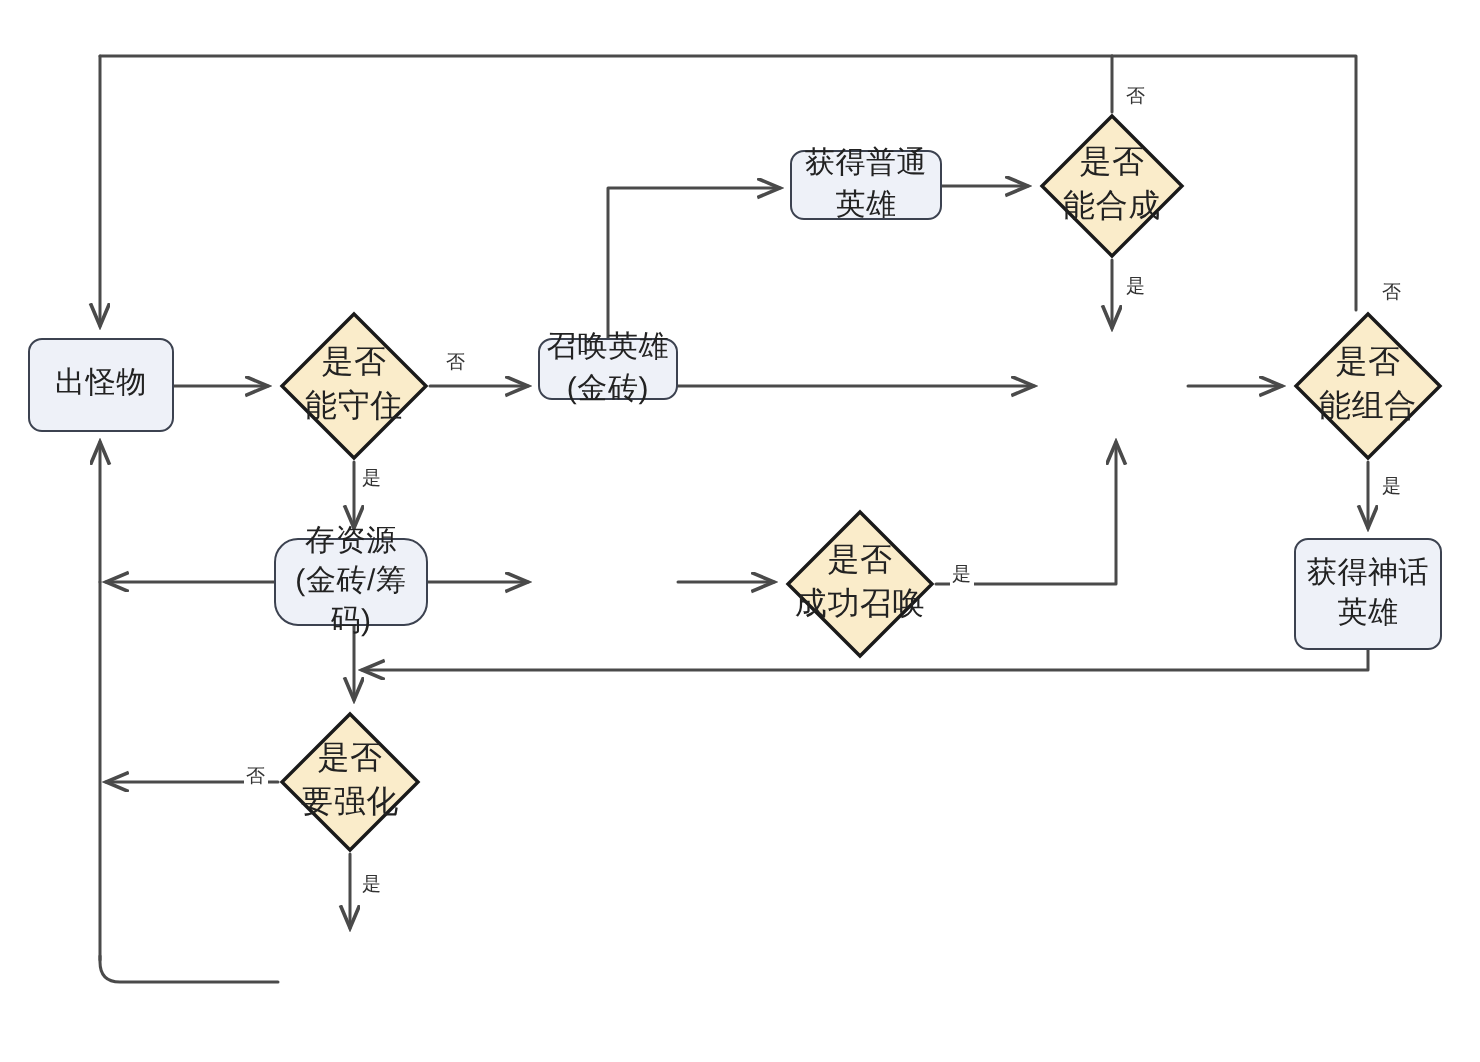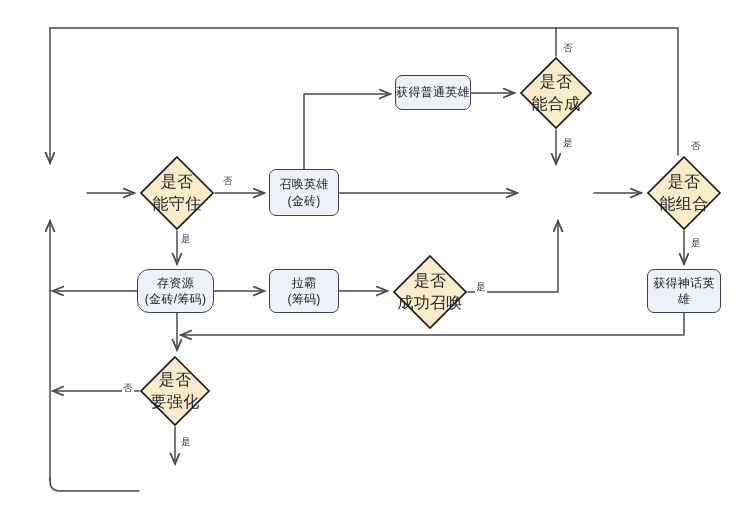--- a/index.html
+++ b/index.html
@@ -30,21 +30,21 @@
     display: flex;
     align-items: center;
     justify-content: center;
     text-align: center;
     line-height: 1.35;
   }
   .node .label {
     position: relative;
     z-index: 3;
     color: #222222;
-    font-size: 12px;
+    font-size: 15px;
     white-space: pre-line;
     letter-spacing: 0.3px;
   }
   .proc {
     background: #eef1f8;
     border: 1.6px solid #3c4250;
     border-radius: 7px;
   }
   .dec-wrap {
     position: absolute;
@@ -135,30 +135,33 @@
 
       <path d="M 139,391 L 53,391" marker-end="url(#arw)"></path>
 
       <path d="M 175,427 L 175,464" marker-end="url(#arw)"></path>
 
       <path d="M 139,491 L 60,491 Q 50,491 50,481 L 50,478"></path>
 
     </g>
   </svg>
 
+  <div class="node proc" style="left:14px; top:169px; width:73px; height:47px;">
+    <span class="label">出怪物</span>
+  </div>
 
   <div class="dec-wrap" style="left:139px; top:155px; width:76px; height:76px;">
     <svg class="dec-shape" viewBox="0 0 76 76">
       <polygon points="38,2 74,38 38,74 2,38" fill="#faecca" stroke="#1a1a1a" stroke-width="1.7"></polygon>
     </svg>
     <div class="dec-label">是否
 能守住</div>
   </div>
 
-  <div class="node proc" style="left:269px; top:169px; width:70px; height:47px;">
+  <div class="node proc" style="left:269px; top:169px; width:70px; height:31px;">
     <span class="label">召唤英雄
 (金砖)</span>
   </div>
 
   <div class="node proc" style="left:395px; top:75px; width:76px; height:35px;">
     <span class="label">获得普通英雄</span>
   </div>
 
   <div class="dec-wrap" style="left:519px; top:56px; width:74px; height:74px;">
     <svg class="dec-shape" viewBox="0 0 74 74">
@@ -170,33 +173,29 @@
 
 
   <div class="dec-wrap" style="left:646px; top:155px; width:76px; height:76px;">
     <svg class="dec-shape" viewBox="0 0 76 76">
       <polygon points="38,2 74,38 38,74 2,38" fill="#faecca" stroke="#1a1a1a" stroke-width="1.7"></polygon>
     </svg>
     <div class="dec-label">是否
 能组合</div>
   </div>
 
-  <div class="node proc" style="left:647px; top:269px; width:74px; height:44px;">
+  <div class="node proc" style="left:647px; top:269px; width:74px; height:56px;">
     <span class="label">获得神话英雄</span>
   </div>
 
   <div class="node proc" style="left:137px; top:269px; width:77px; height:44px;border-radius:12px;">
     <span class="label">存资源
 (金砖/筹码)</span>
   </div>
 
-  <div class="node proc" style="left:269px; top:269px; width:70px; height:44px;">
-    <span class="label">拉霸
-(筹码)</span>
-  </div>
 
   <div class="dec-wrap" style="left:392px; top:254px; width:76px; height:76px;">
     <svg class="dec-shape" viewBox="0 0 76 76">
       <polygon points="38,2 74,38 38,74 2,38" fill="#faecca" stroke="#1a1a1a" stroke-width="1.7"></polygon>
     </svg>
     <div class="dec-label">是否
 成功召唤</div>
   </div>
 
   <div class="dec-wrap" style="left:139px; top:355px; width:72px; height:72px;">

